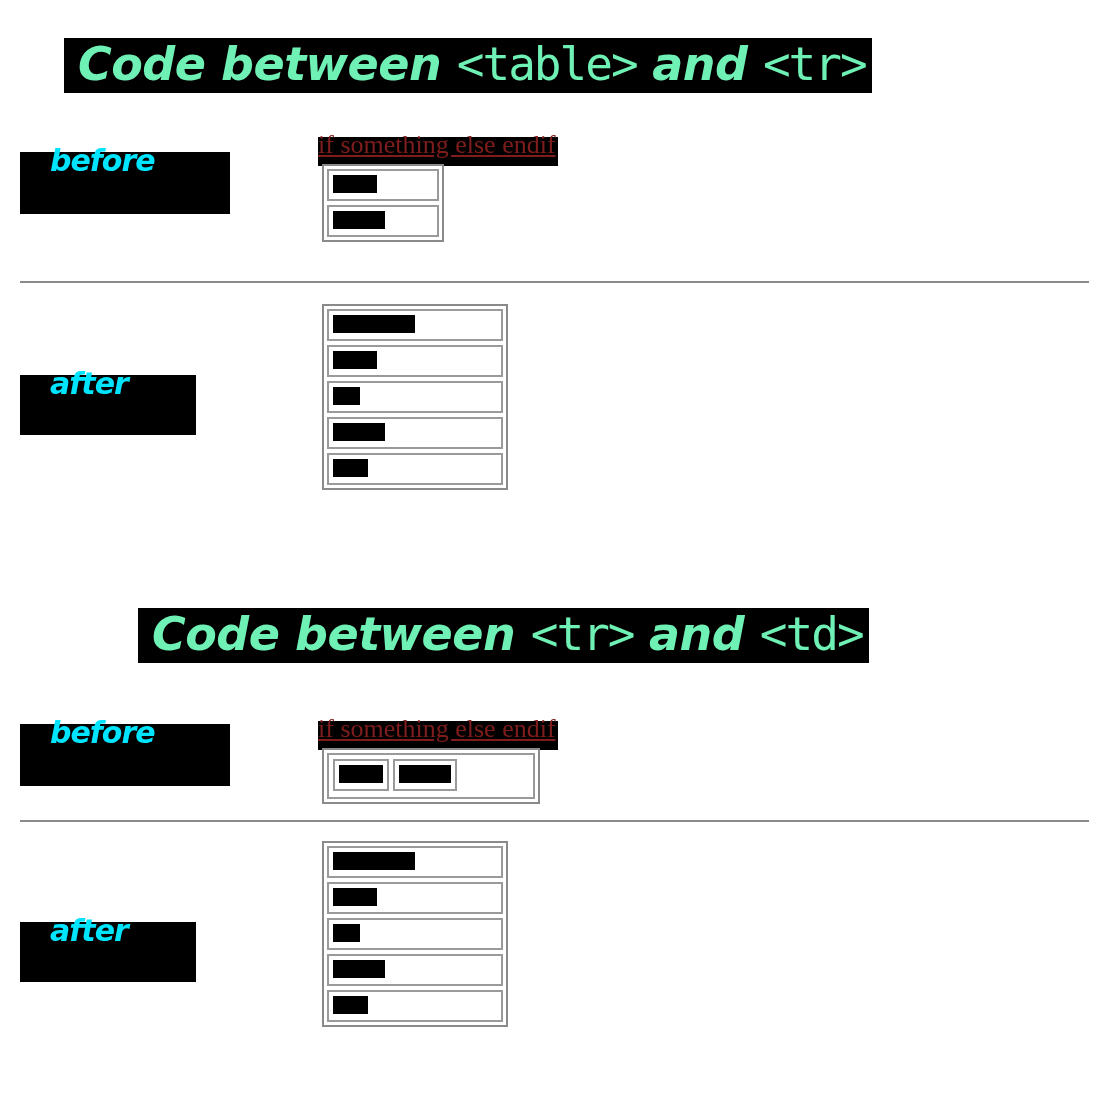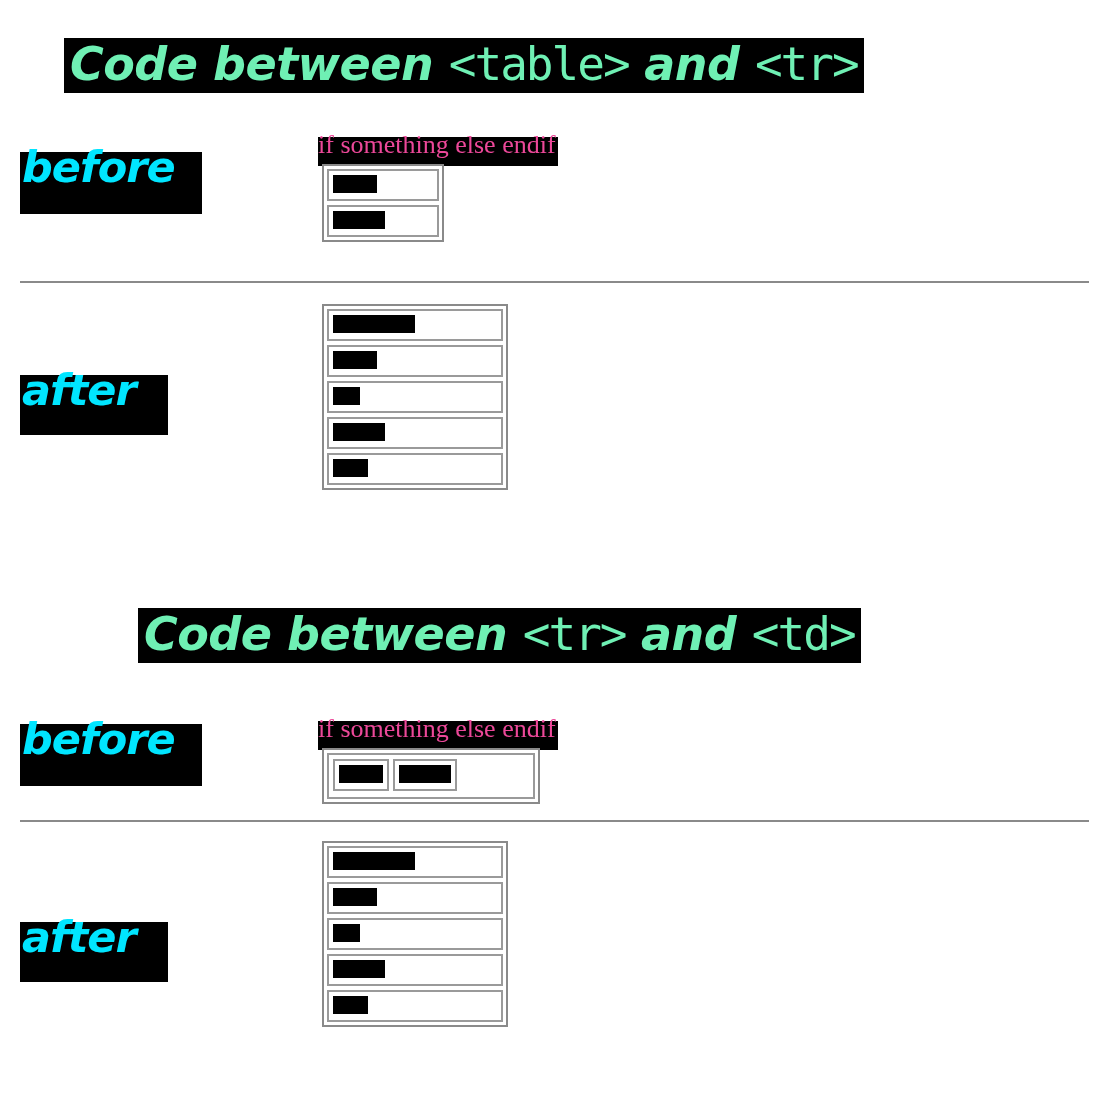--- a/index.html
+++ b/index.html
@@ -20,58 +20,60 @@
     position: absolute;
     background: #000000;
     color: #6ff0b4;
     font-family: "DejaVu Sans", sans-serif;
     font-weight: bold;
     font-style: italic;
     font-size: 46px;
     line-height: 1.06;
     letter-spacing: -0.5px;
     white-space: nowrap;
-    padding: 2px 6px 4px 6px;
+    padding: 2px 6px 4px 14px;
   }
   .section-title .mono {
     font-family: "DejaVu Sans Mono", monospace;
     font-style: normal;
     font-weight: normal;
     letter-spacing: -2px;
   }
 
   
   .ba-label {
     position: absolute;
     background: #000000;
     color: #00e5ff;
     font-family: "DejaVu Sans", sans-serif;
     font-weight: bold;
     font-style: italic;
-    font-size: 43px;
+    font-size: 30px;
     line-height: 1;
     white-space: nowrap;
     letter-spacing: -1px;
+    padding-left: 28px;
   }
   .ba-label .glyphs {
     display: inline-block;
     transform: translate(2px, -6px);
   }
 
   
   .divider {
     position: absolute;
     height: 2px;
     background: #8a8a8a;
   }
   .hl {
     background: #000000;
-    color: #ec4899;
+    color: #7f1d1d;
     display: inline;
     box-decoration-break: clone;
+    text-decoration: underline;
     -webkit-box-decoration-break: clone;
   }
   .loose-line {
     position: absolute;
     white-space: nowrap;
     font-family: "Liberation Serif", serif;
     font-size: 26px;
     color: #858585;
     line-height: 1;
   }

